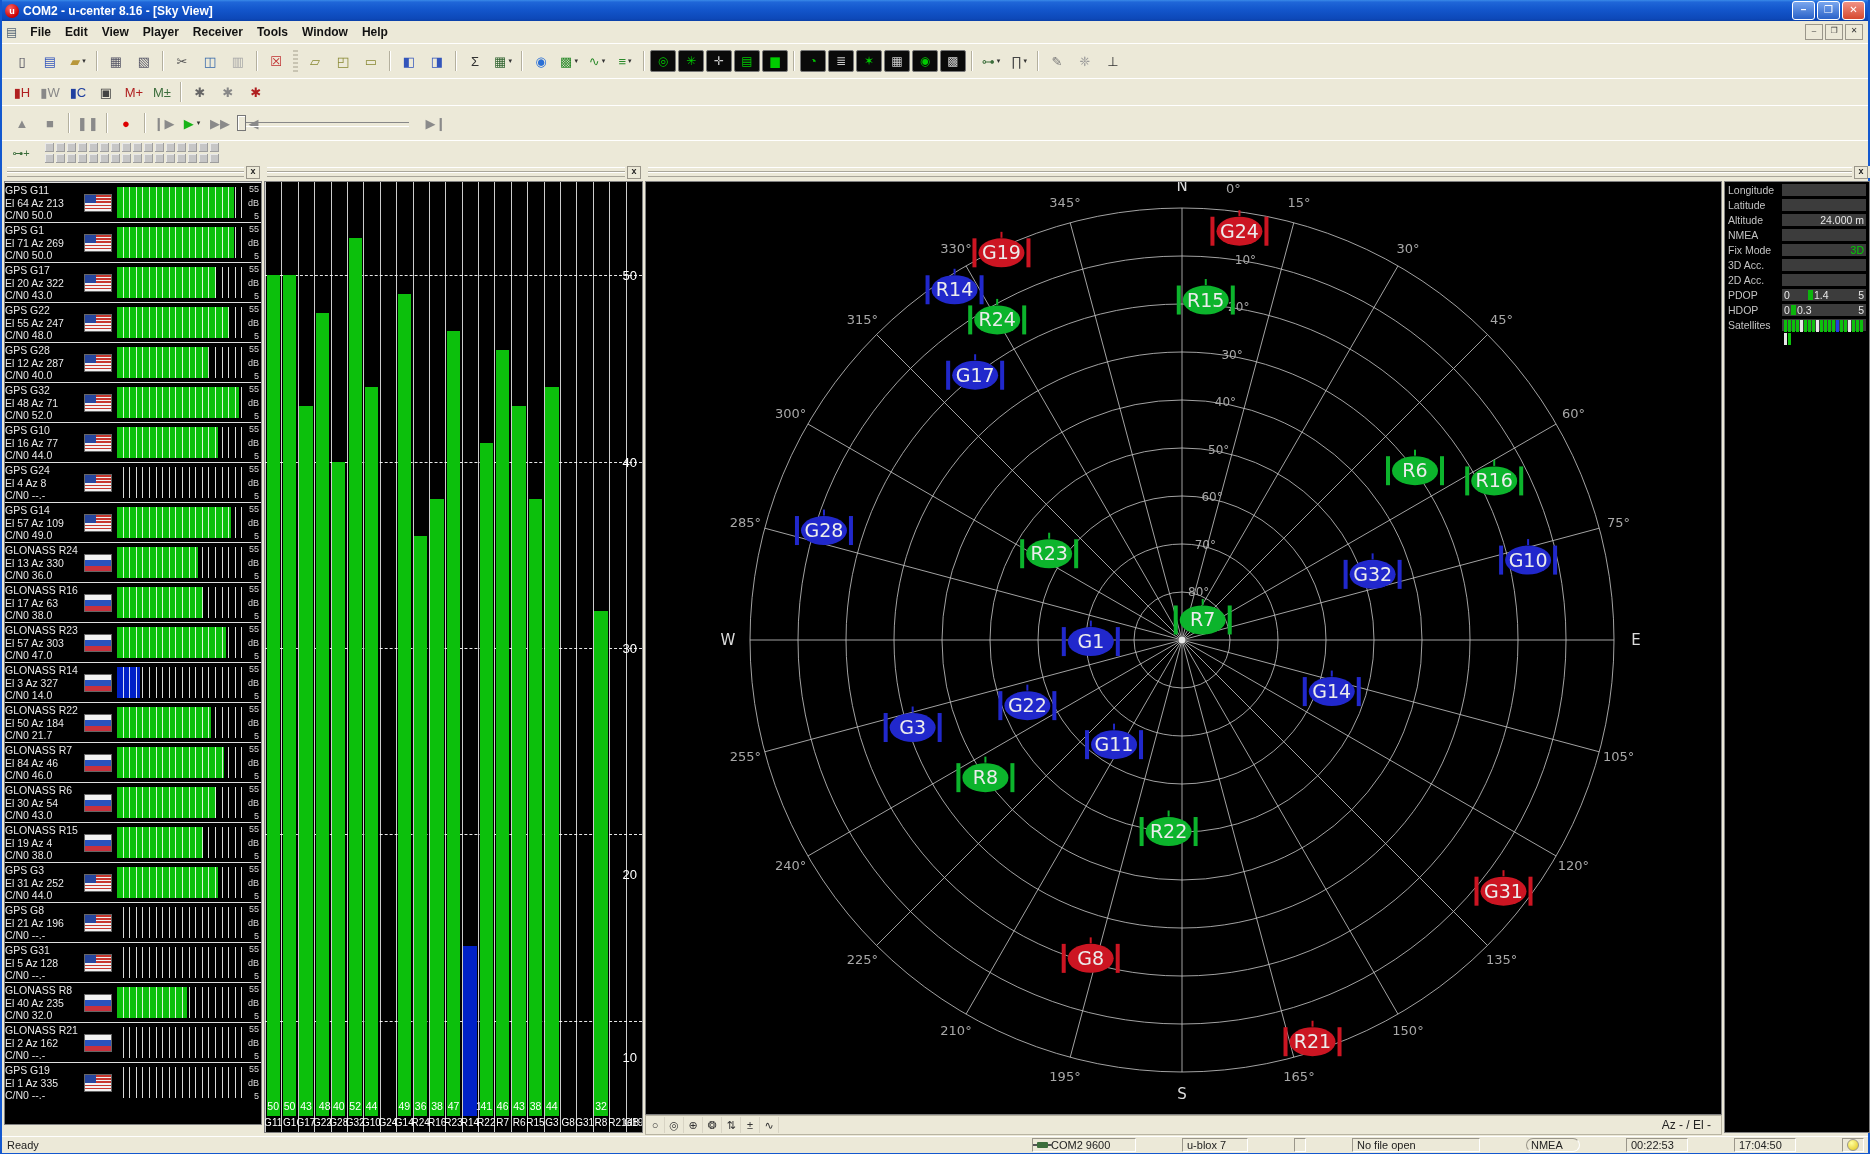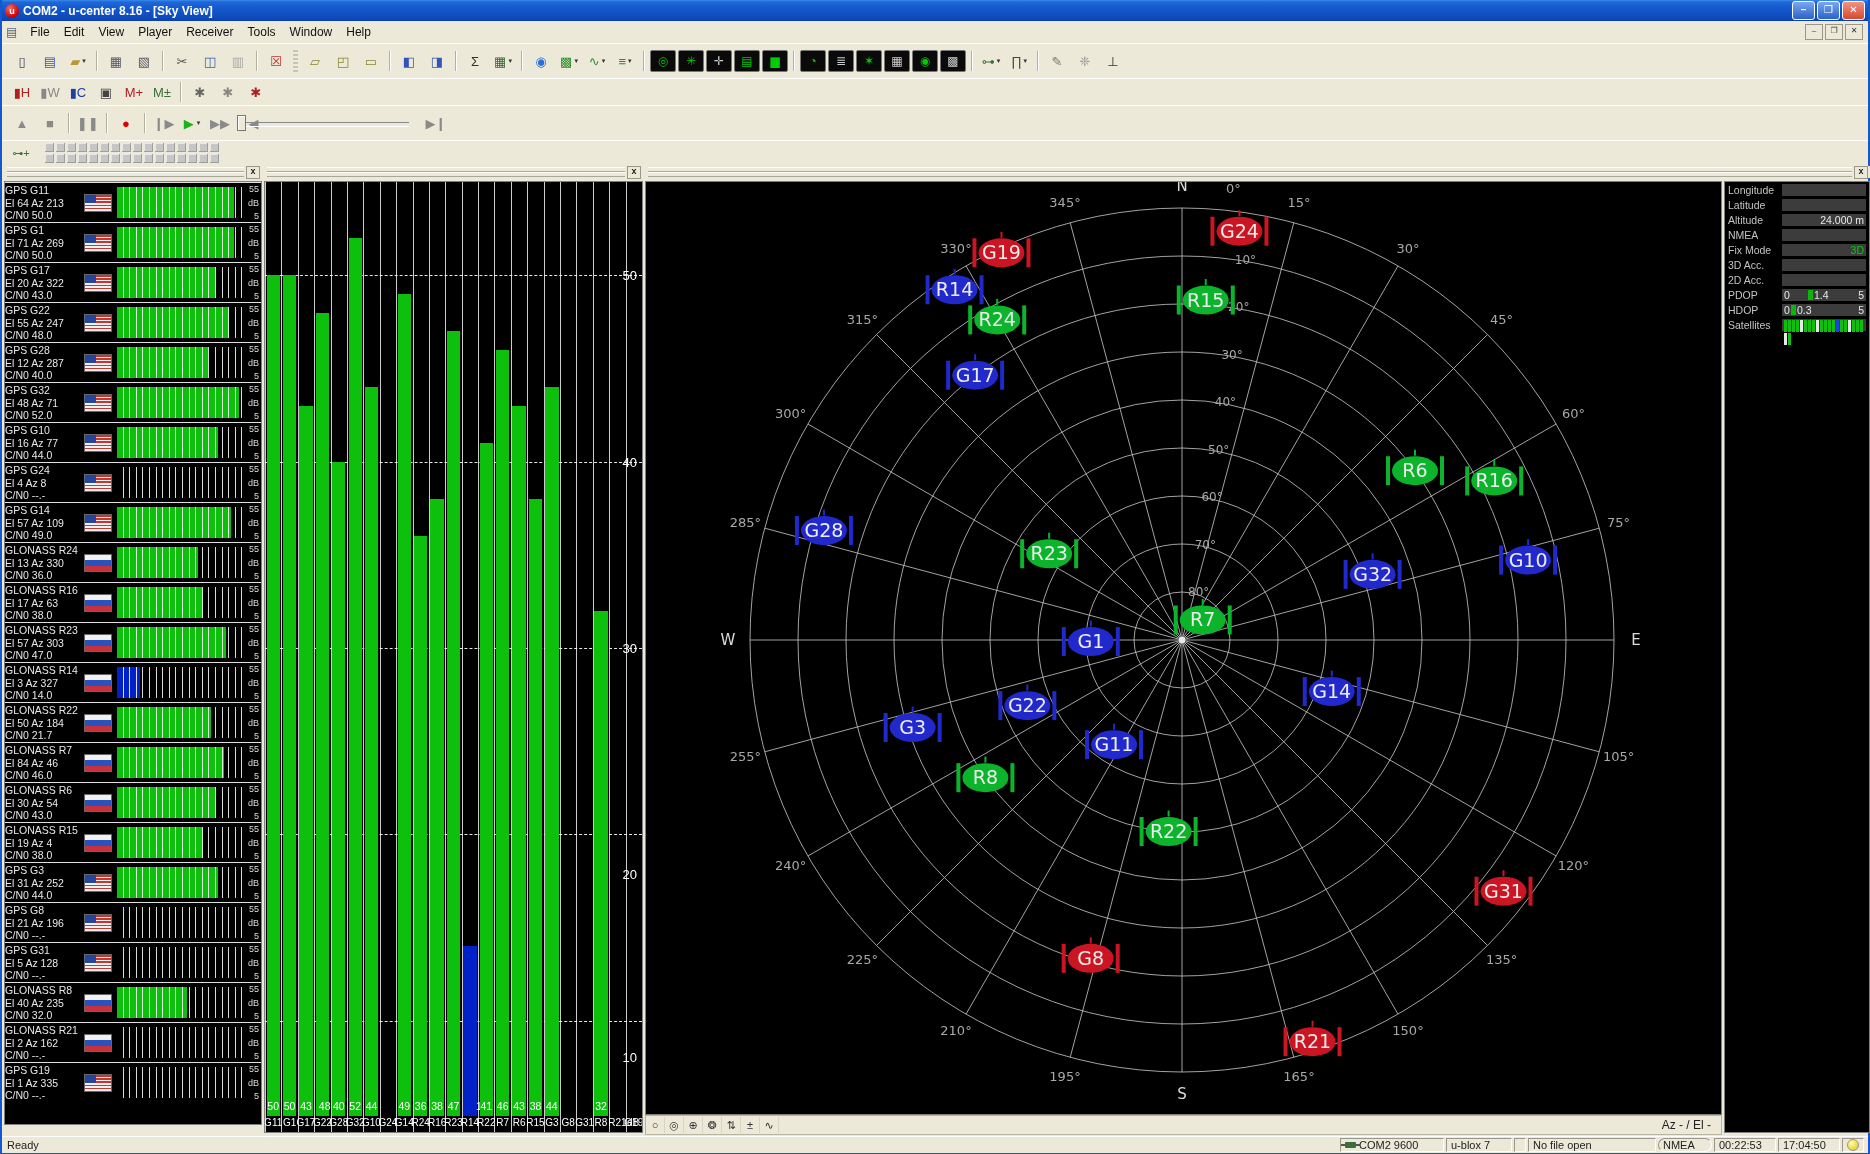--- a/index.html
+++ b/index.html
@@ -108,21 +108,21 @@
   .dopmax{position:absolute;right:2px;}
   .dopbar{position:absolute;top:1px;width:5px;height:10px;background:#0cb40c;}
   .dopval{position:absolute;font-size:10.5px;}
   .gaugebar{display:inline-block;width:3px;height:12px;margin-right:1px;vertical-align:middle;}
   
   #statusbar{position:absolute;left:0;top:1136px;right:0;height:16px;background:#ece9d8;
     border-top:1px solid #fff;display:flex;align-items:center;font-size:11px;color:#222;}
   #statusbar .ready{padding-left:5px;}
   .scells{margin-left:auto;display:flex;gap:2px;padding-right:4px;}
   .scell{height:14px;border:1px solid;border-color:#9a968a #fff #fff #9a968a;
-    display:flex;align-items:center;padding:0 4px;box-sizing:border-box;white-space:nowrap;}
+    display:flex;align-items:center;padding:0 4px;box-sizing:border-box;white-space:nowrap;margin-left:44px;}
   .plugic{width:11px;height:6px;background:#3c6e3c;border-radius:1px;margin-right:3px;position:relative;}
   .plugic::before,.plugic::after{content:"";position:absolute;top:2px;width:4px;height:2px;background:#555;}
   .plugic::before{left:-4px;} .plugic::after{right:-4px;}
   .ledyellow{width:10px;height:10px;border-radius:50%;
     background:radial-gradient(circle at 35% 30%,#ffff9e,#e8d23a 75%);border:1px solid #9a968a;}
   svg text{font-family:"DejaVu Sans","Liberation Sans",sans-serif;}
 </style>
 </head>
 <body>
 
@@ -133,21 +133,21 @@
     <span>COM2 - u-center 8.16 - [Sky View]</span>
     <span class="cap-btns">
         <span class="cap">–</span>
         <span class="cap">❐</span>
         <span class="cap close">✕</span>
       </span>
   </div>
 
   <div id="menubar">
     <span class="doc-ic">▤</span>
-    <span id="menuitems" style="display: flex;">
+    <span id="menuitems" style="display: flex; font-weight: bold;">
         <span class="menu-item">File</span>
         <span class="menu-item">Edit</span>
         <span class="menu-item">View</span>
         <span class="menu-item">Player</span>
         <span class="menu-item">Receiver</span>
         <span class="menu-item">Tools</span>
         <span class="menu-item">Window</span>
         <span class="menu-item">Help</span>
       </span>
     <span class="mdi-btns">

